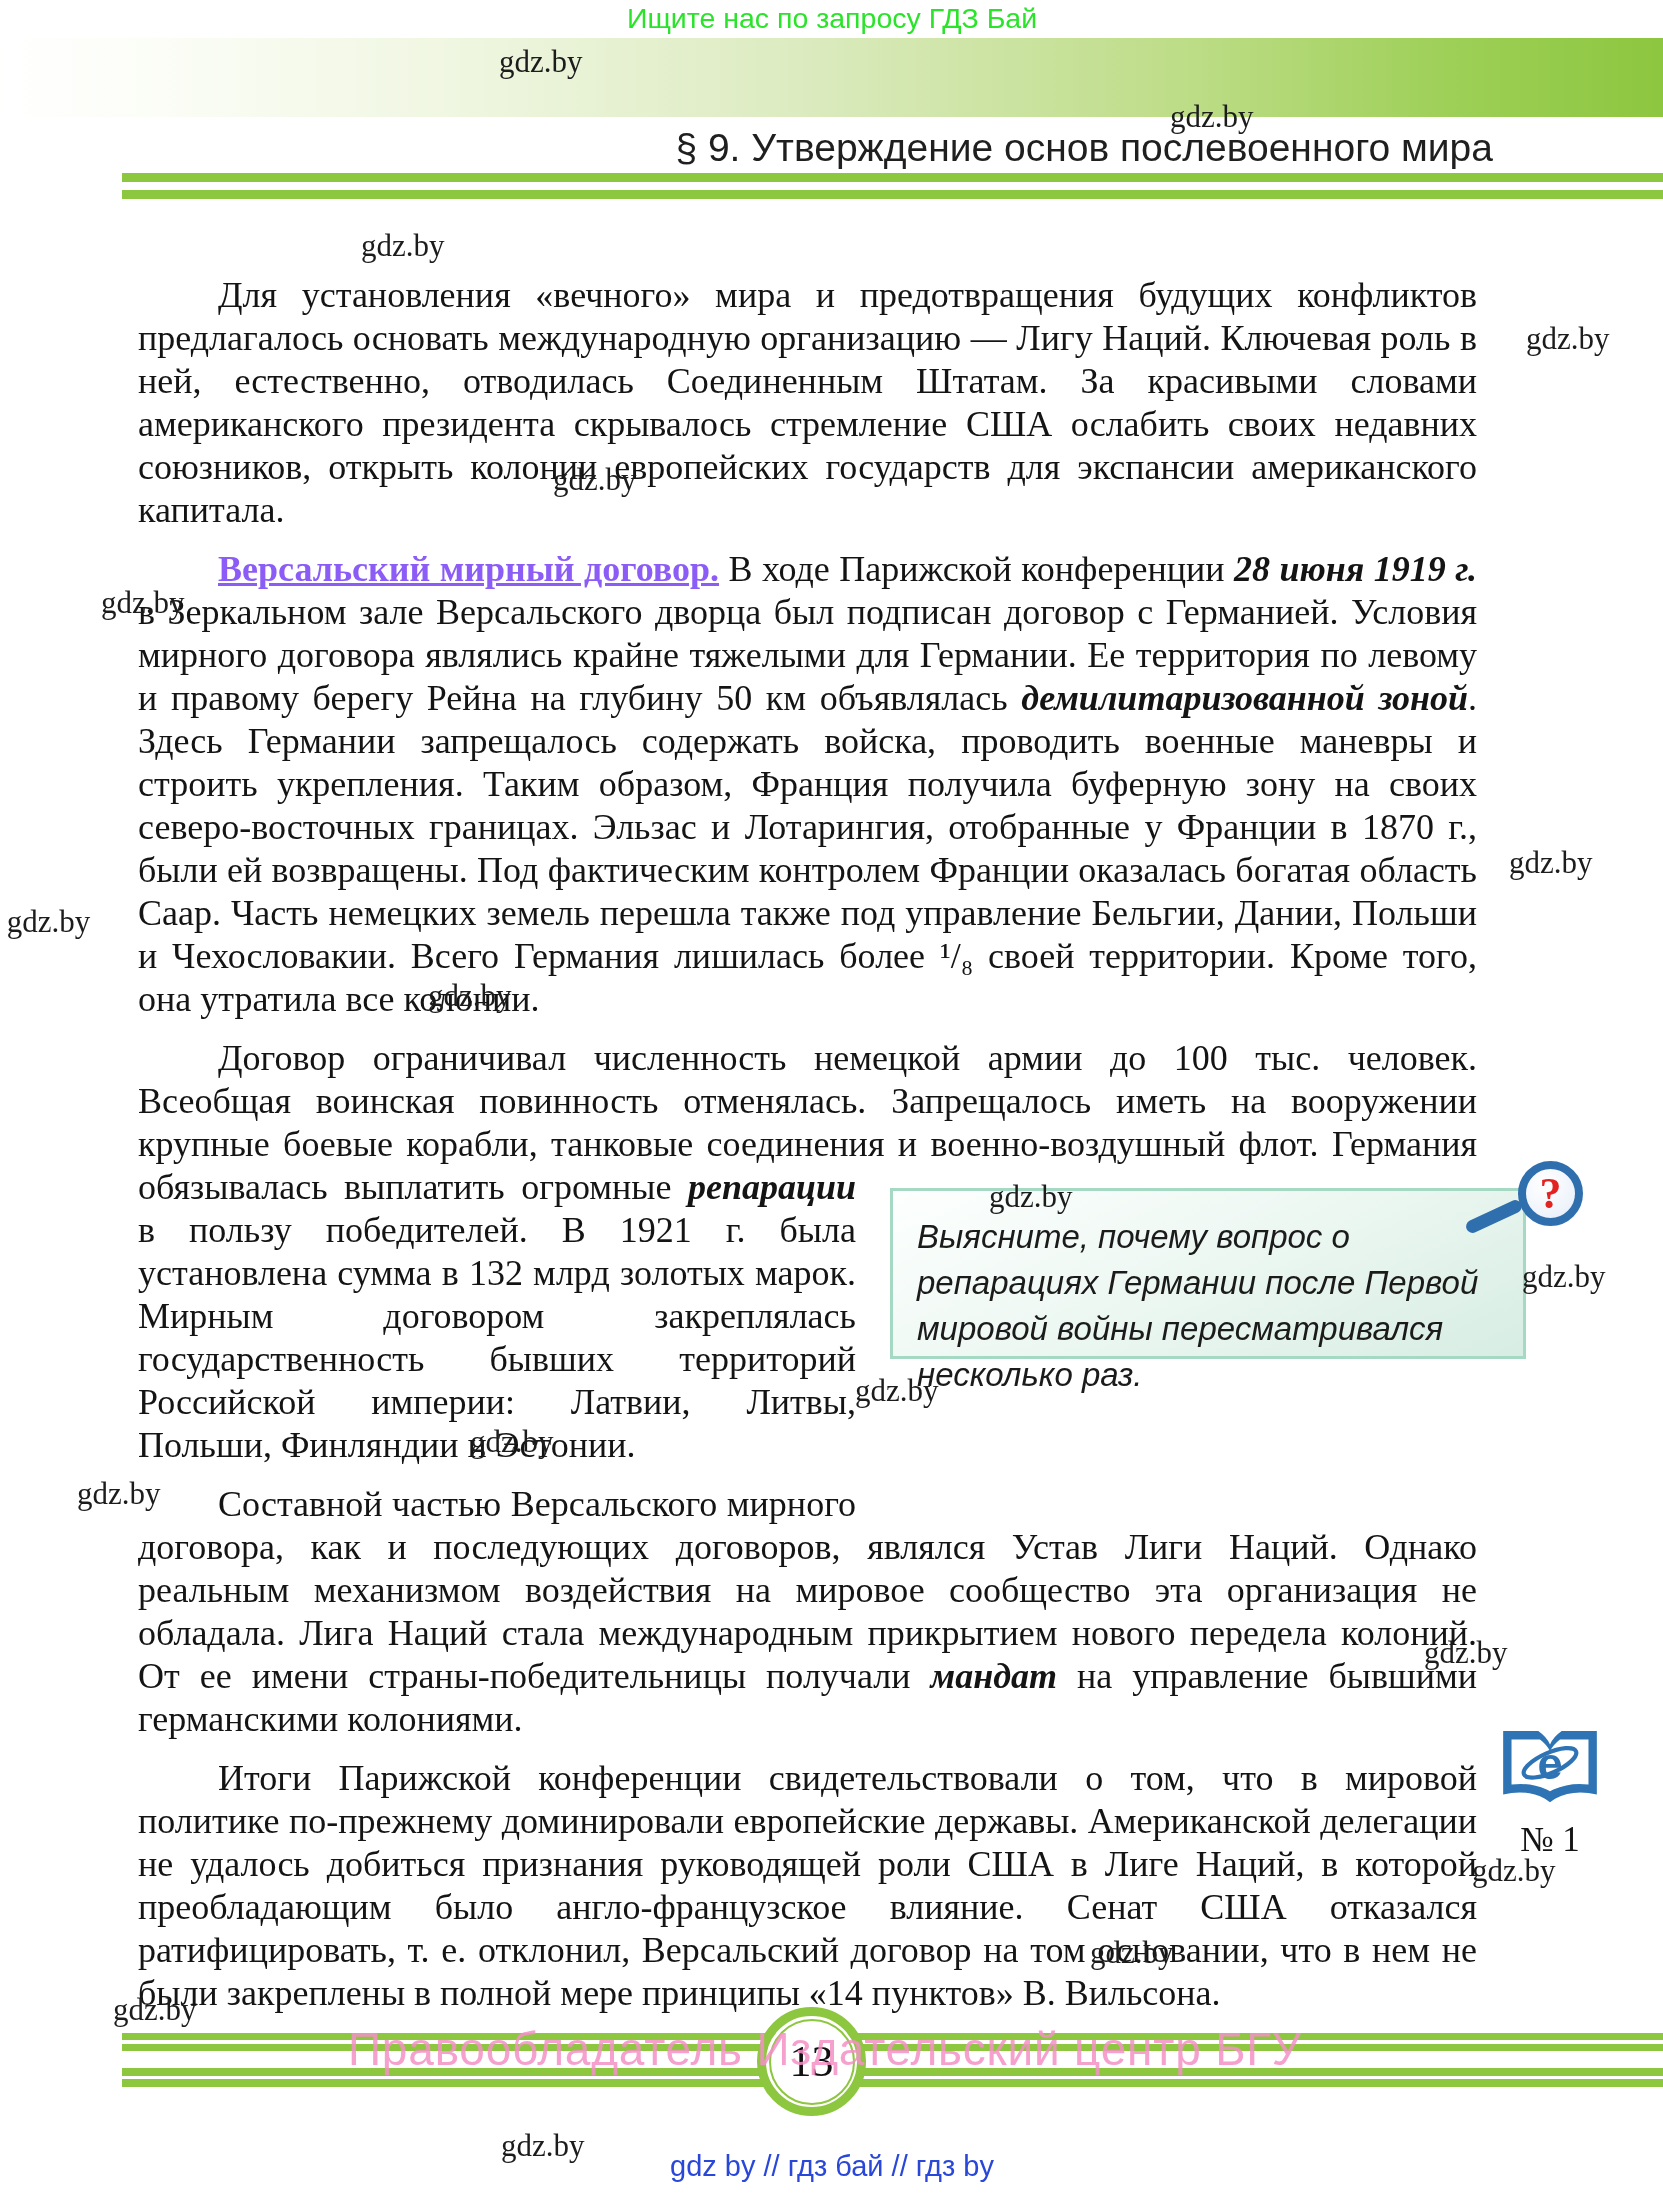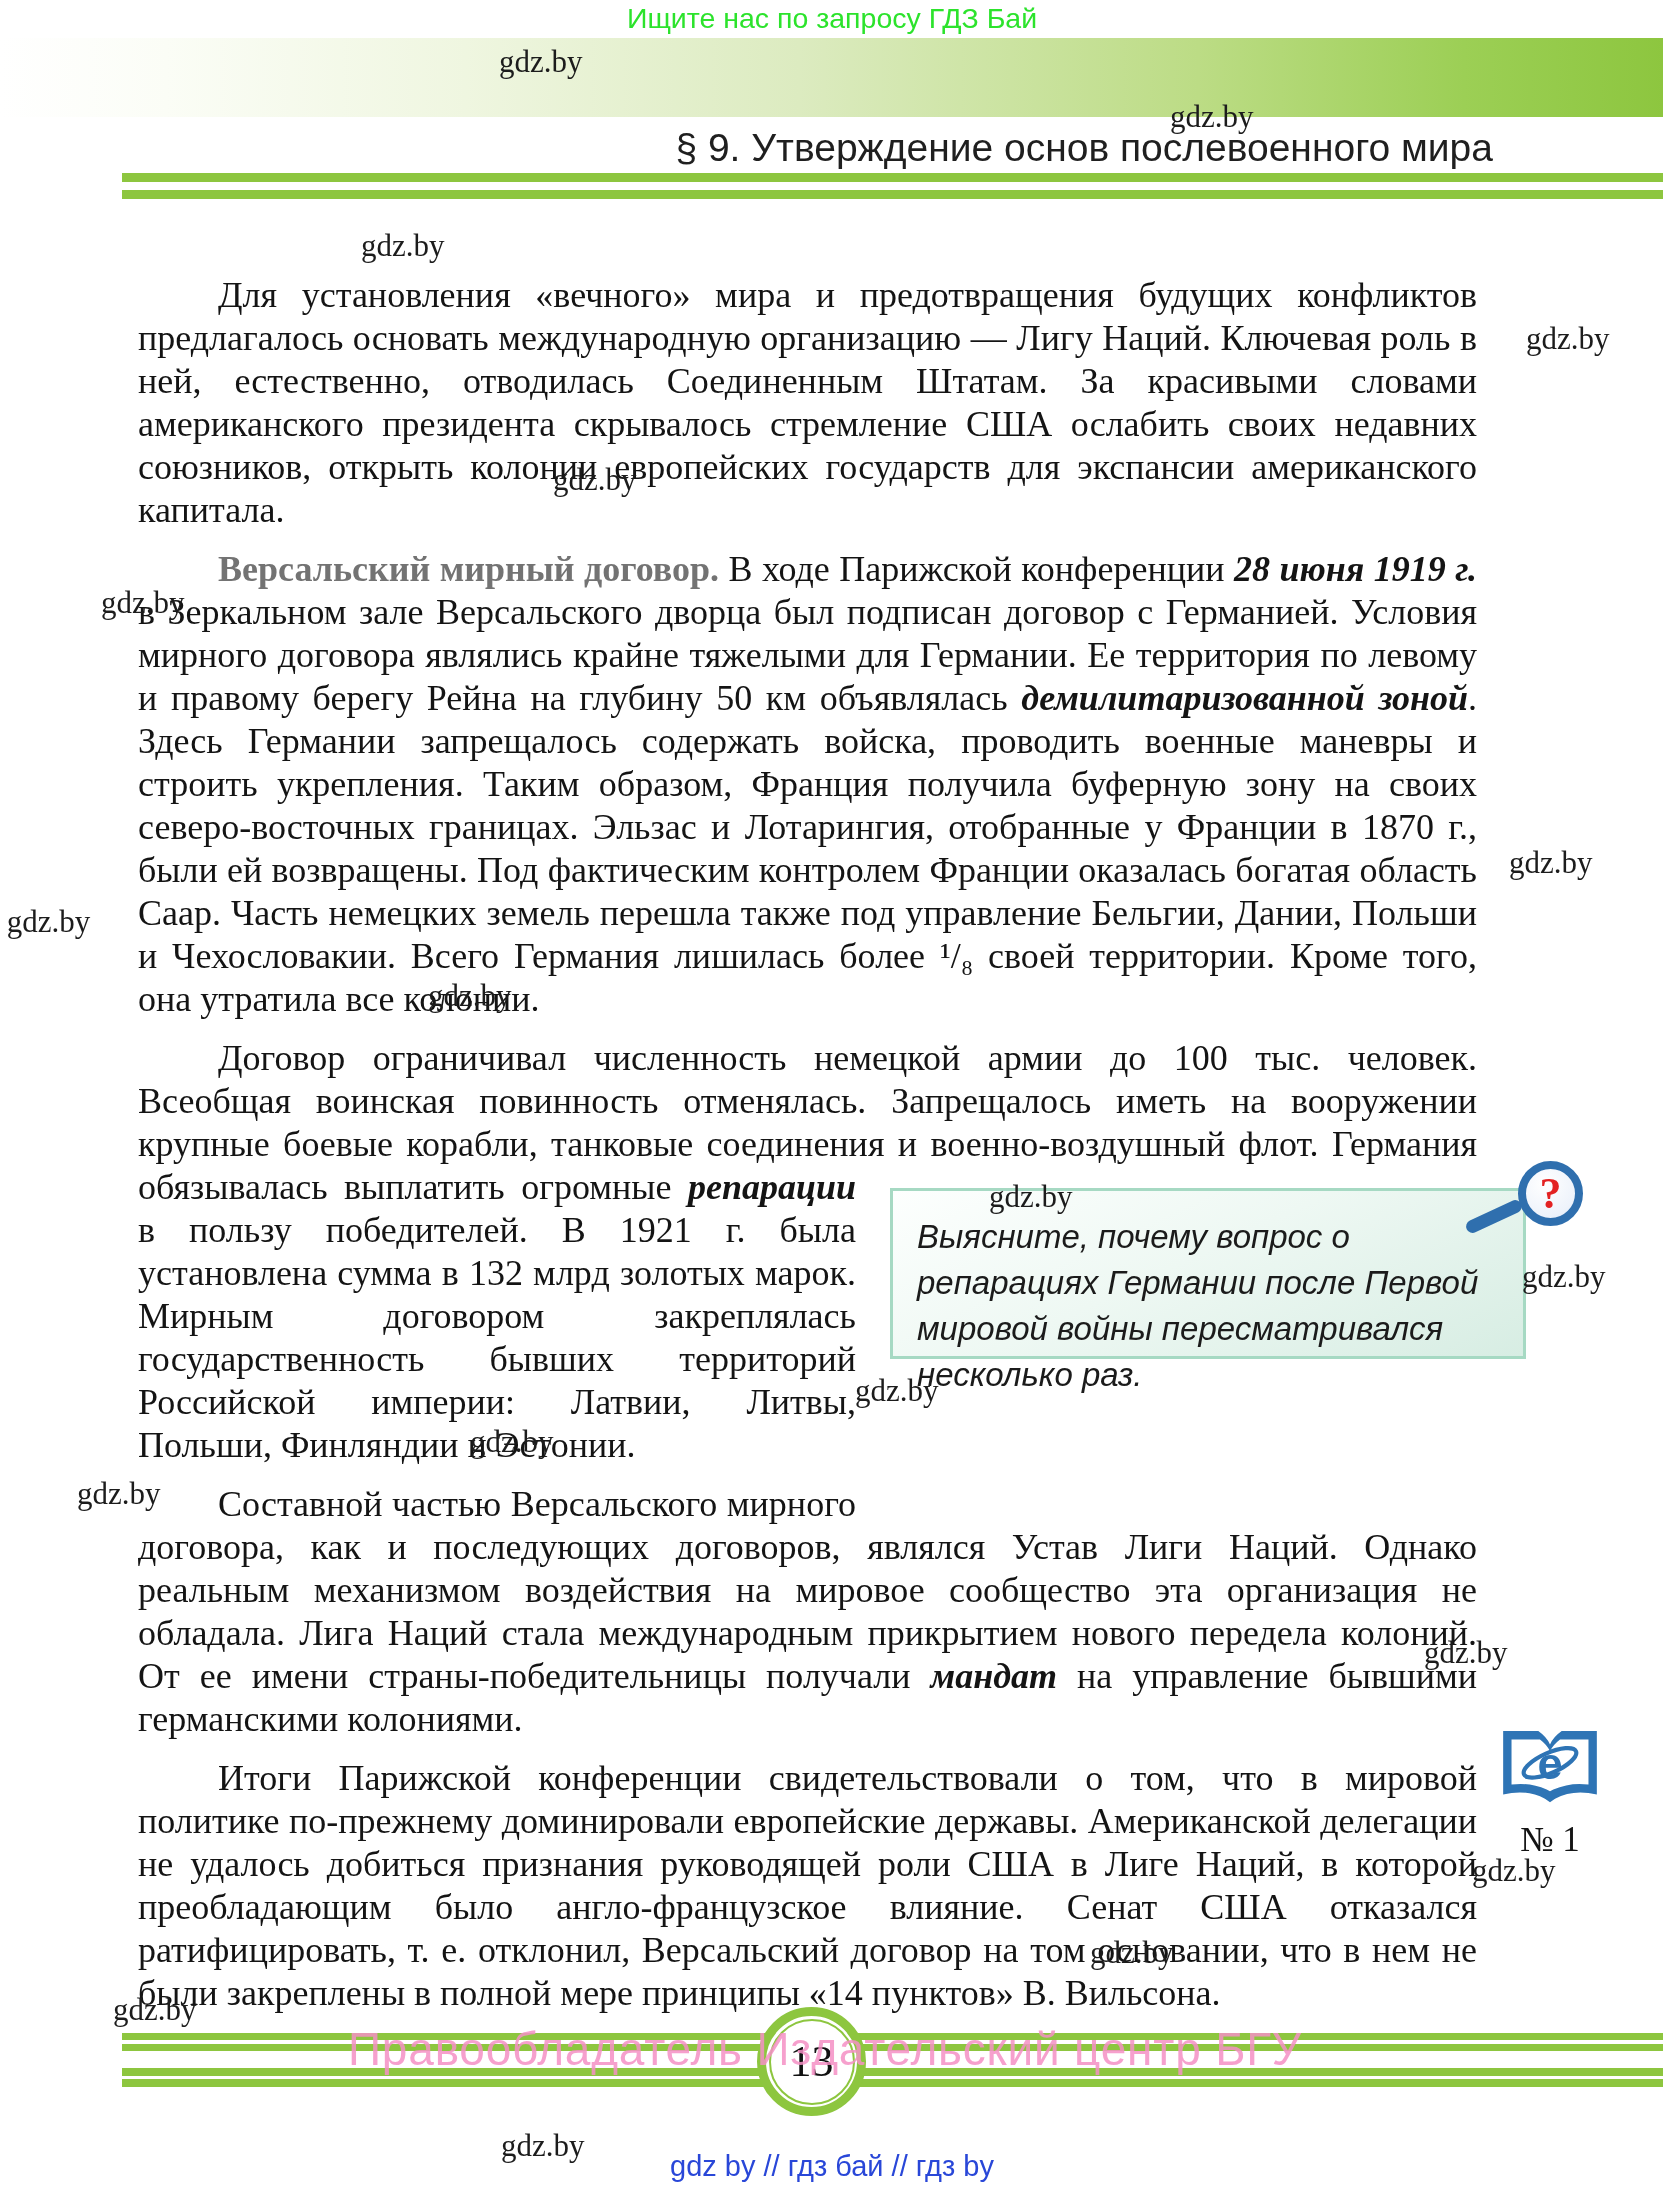--- a/index.html
+++ b/index.html
@@ -30,21 +30,21 @@
   }
   .rule { position:absolute; left:122px; width:1542px; background:#8dc63f; }
   .hr1 { top:173px; height:9.2px; }
   .hr2 { top:190px; height:9.2px; }
   
   .content {
     position:absolute; left:122px; top:258px; width:1371px;
     font-size:36px; line-height:43px; text-align:justify; color:#141414;
   }
   .content p { margin:16px; text-indent:80px; }
-  .lead { color:#737373; font-weight:bold; }
+  .lead { color:#8b5cf6; font-weight:bold;text-decoration:underline; }
   .bi { font-weight:bold; font-style:italic; }
   
   .wrap-spacer {
     float:right; width:587px; height:315px; margin:6.7px 0 0 34px;
     position:relative; text-indent:0;
   }
   .callout {
     position:absolute; left:0; top:15px; width:636px; height:171px;
     border:3.4px solid #a6d9c3; box-sizing:border-box;
     background:linear-gradient(155deg,#fdfffe 0%,#eef8f3 45%,#d7ede3 100%);

